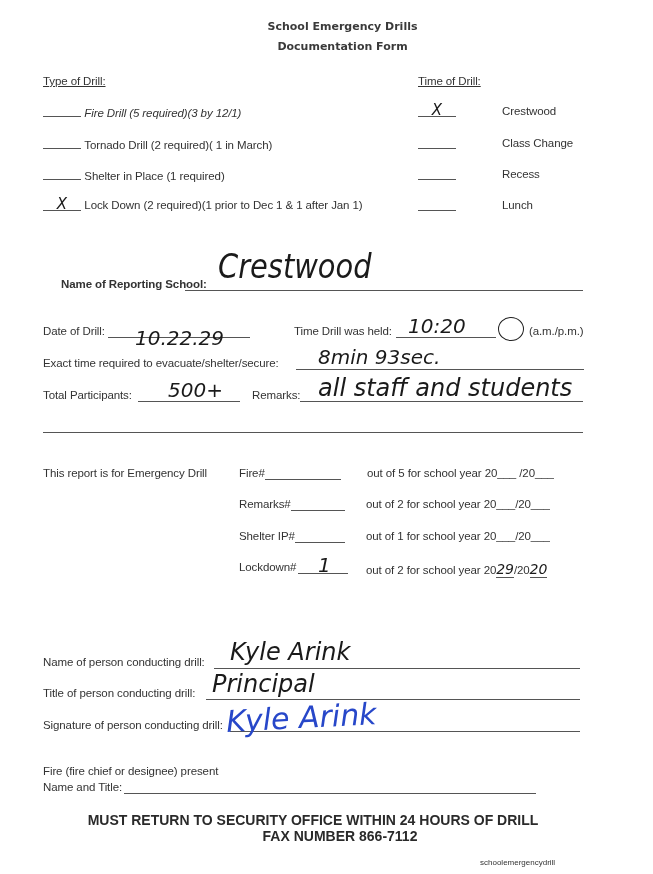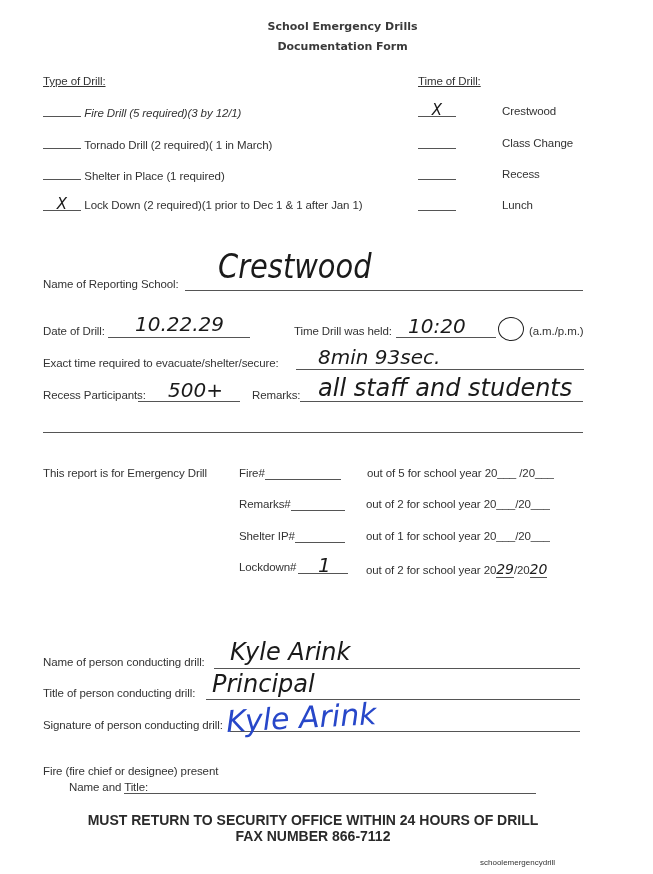--- a/index.html
+++ b/index.html
@@ -50,39 +50,39 @@
 
 <div class="abs blank" style="left:418px; top:136px; width:38px;"></div>
 <div class="abs lbl" style="left:502px; top:137px;">Class Change</div>
 
 <div class="abs blank" style="left:418px; top:167px; width:38px;"></div>
 <div class="abs lbl" style="left:502px; top:168px;">Recess</div>
 
 <div class="abs blank" style="left:418px; top:198px; width:38px;"></div>
 <div class="abs lbl" style="left:502px; top:199px;">Lunch</div>
 
-<div class="abs lbl" style="left:43px; top:278px;">Name of Reporting School:</div>
+<div class="abs lbl" style="left:61px; top:278px;font-weight:bold;">Name of Reporting School:</div>
 <div class="line" style="left:185px; top:290px; width:398px;"></div>
 <div class="abs hw" style="left:218px; top:246px; font-size:34px; transform:scaleX(0.85); transform-origin:left;">Crestwood</div>
 
 <div class="abs lbl" style="left:43px; top:325px;">Date of Drill:</div>
 <div class="line" style="left:108px; top:337px; width:142px;"></div>
-<div class="abs hw" style="left:135px; top:312px; font-size:20px;">10.22.29</div>
+<div class="abs hw" style="left:135px; top:326px; font-size:20px;">10.22.29</div>
 
 <div class="abs lbl" style="left:294px; top:325px;">Time Drill was held:</div>
 <div class="line" style="left:396px; top:337px; width:100px;"></div>
 <div class="abs hw" style="left:408px; top:314px; font-size:20px;">10:20</div>
 <div class="abs lbl" style="left:498px; top:325px;margin-left:31px;">(a.m./p.m.)</div>
 <div class="circle" style="left:498px; top:317px; width:24px; height:22px;"></div>
 
 <div class="abs lbl" style="left:43px; top:357px;">Exact time required to evacuate/shelter/secure:</div>
 <div class="line" style="left:296px; top:369px; width:288px;"></div>
 <div class="abs hw" style="left:318px; top:345px; font-size:20px;">8min 93sec.</div>
 
-<div class="abs lbl" style="left:43px; top:389px;">Recess Participants:</div>
+<div class="abs lbl" style="left:43px; top:389px;">Total Participants:</div>
 <div class="line" style="left:138px; top:401px; width:102px;"></div>
 <div class="abs hw" style="left:168px; top:378px; font-size:20px;">500+</div>
 
 <div class="abs lbl" style="left:252px; top:389px;">Remarks:</div>
 <div class="line" style="left:300px; top:401px; width:283px;"></div>
 <div class="abs hw" style="left:318px; top:374px; font-size:24px;">all staff and students</div>
 
 <div class="line" style="left:43px; top:432px; width:540px;"></div>
 
 <div class="abs lbl" style="left:43px; top:467px;">This report is for Emergency Drill</div>
@@ -112,19 +112,19 @@
 
 <div class="abs lbl" style="left:43px; top:687px;">Title of person conducting drill:</div>
 <div class="line" style="left:206px; top:699px; width:374px;"></div>
 <div class="abs hw" style="left:212px; top:670px; font-size:24px;">Principal</div>
 
 <div class="abs lbl" style="left:43px; top:719px;">Signature of person conducting drill:</div>
 <div class="line" style="left:230px; top:731px; width:350px;"></div>
 <div class="abs hw sig" style="left:226px; top:700px; font-size:30px; transform:rotate(-3deg);">Kyle Arink</div>
 
 <div class="abs lbl" style="left:43px; top:765px;">Fire (fire chief or designee) present</div>
-<div class="abs lbl" style="left:43px; top:781px;margin-left:26px;">Name and Title:</div>
+<div class="abs lbl" style="left:43px; top:781px;">Name and Title:</div>
 <div class="line" style="left:124px; top:793px; width:412px;"></div>
 
 <div class="abs bold" style="left:0; width:626px; text-align:center; top:812px;">MUST RETURN TO SECURITY OFFICE WITHIN 24 HOURS OF DRILL</div>
-<div class="abs bold" style="left:0; width:626px; text-align:center; top:828px;">FAX NUMBER 866-7112</div>
+<div class="abs bold" style="left:0; width:626px; text-align:center; top:828px;padding-left:27px;">FAX NUMBER 866-7112</div>
 
 <div class="abs small" style="left:480px; top:858px;">schoolemergencydrill</div>
 
 </body></html>

